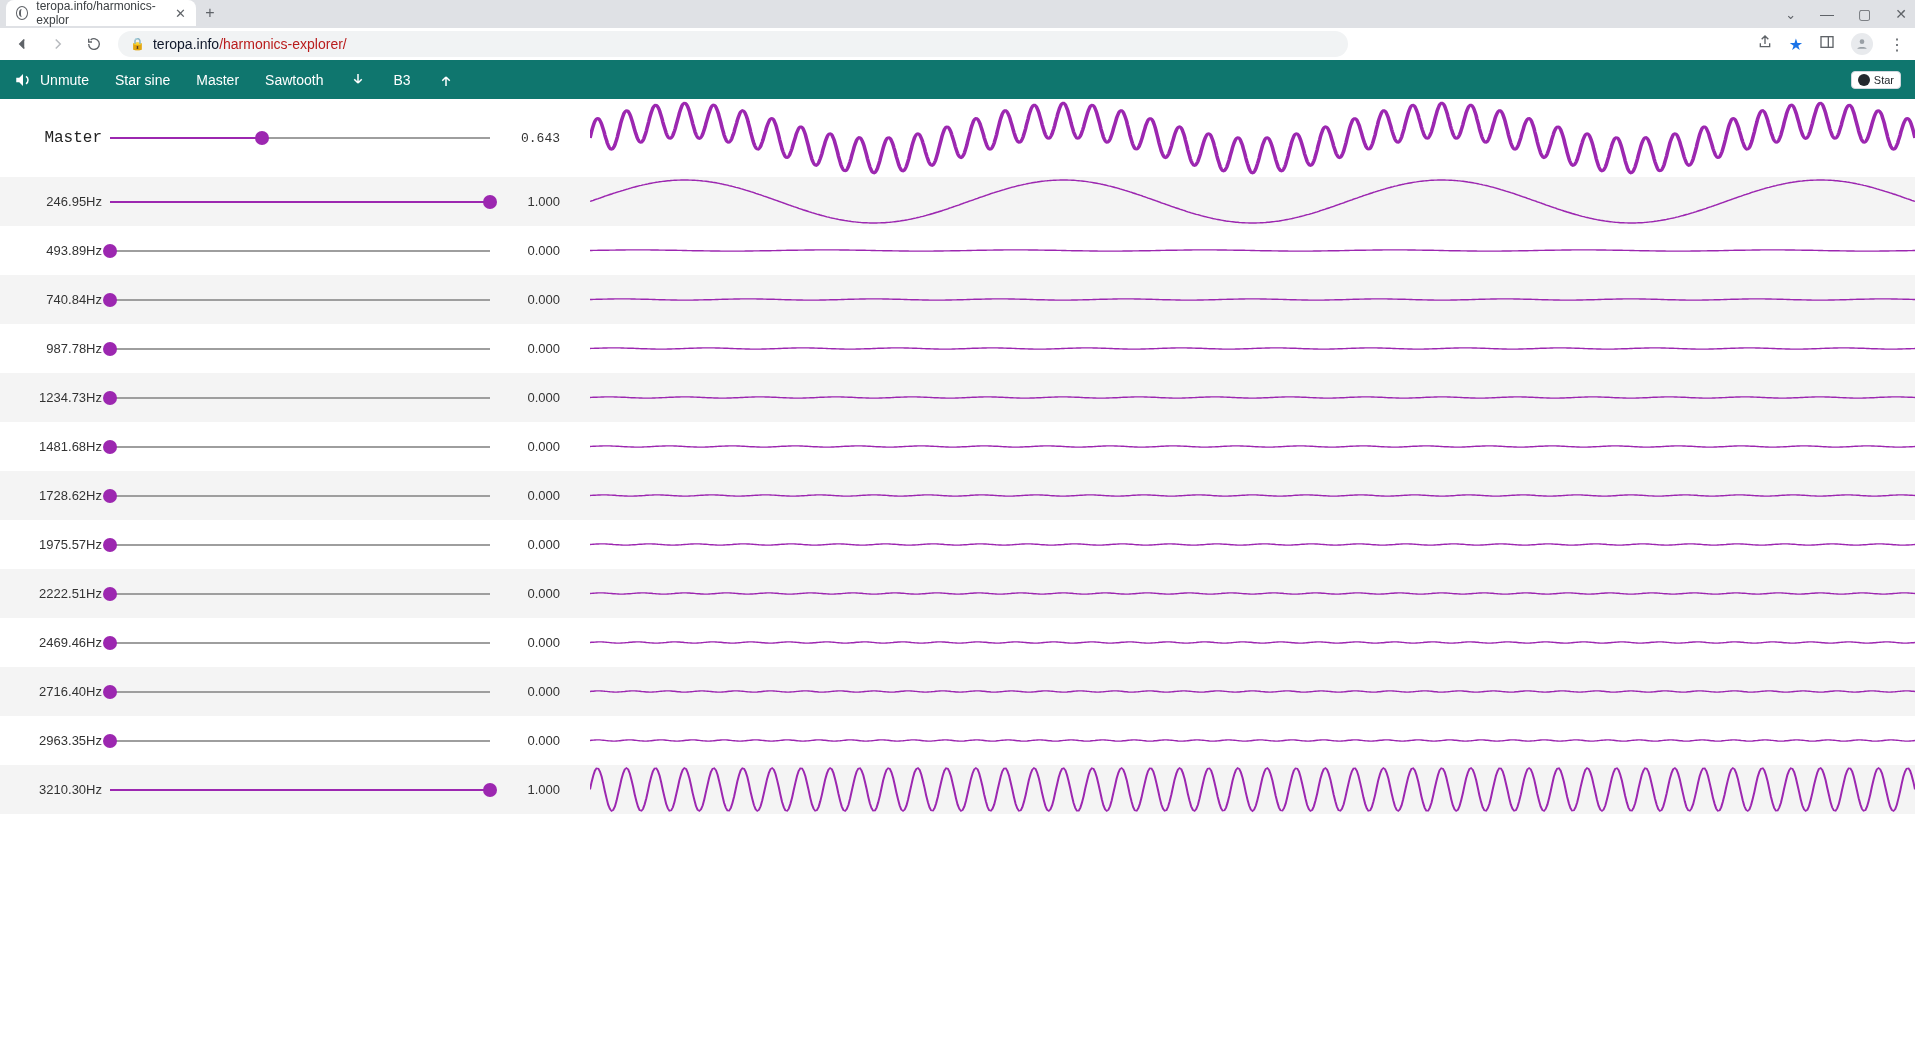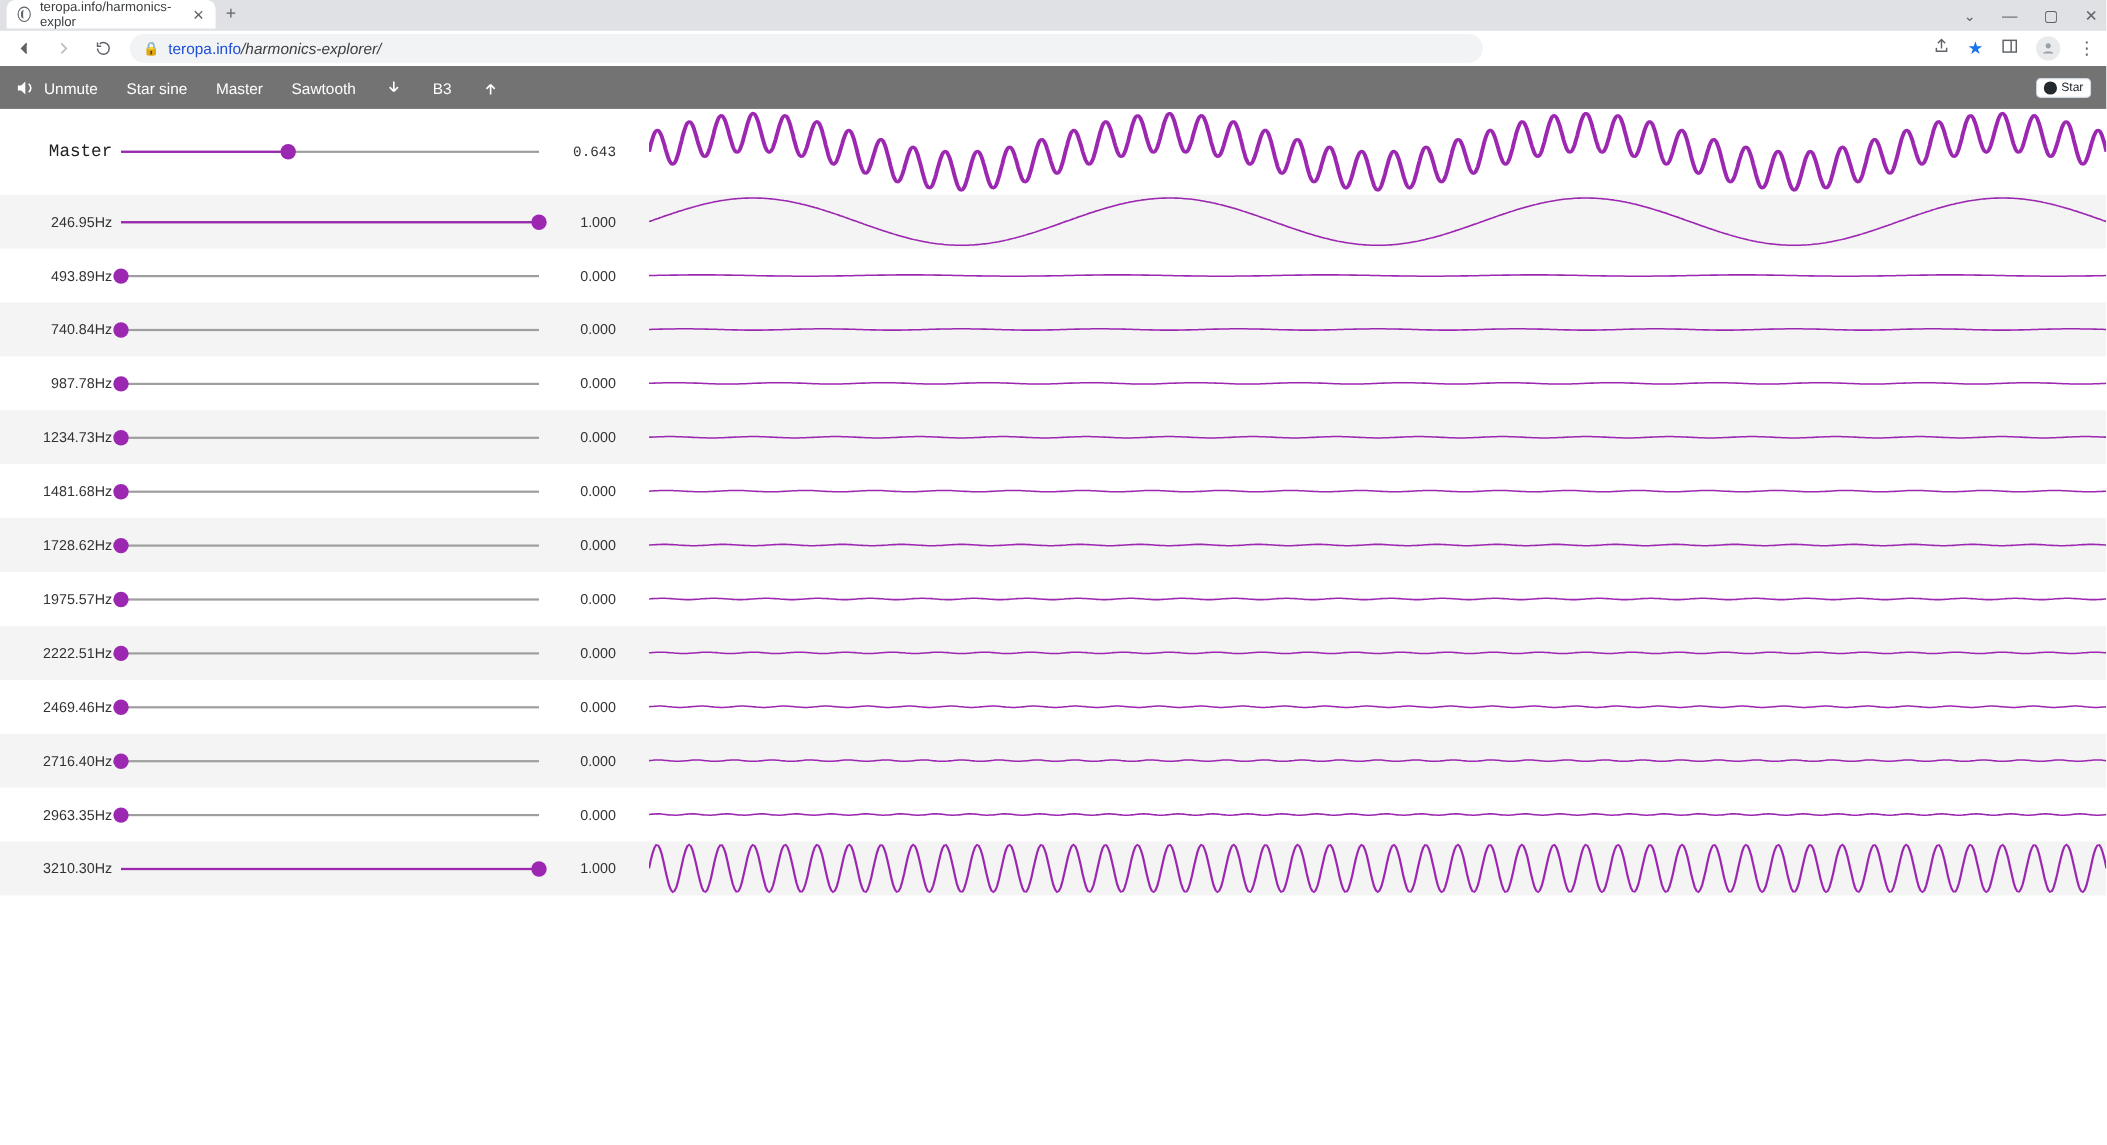--- a/index.html
+++ b/index.html
@@ -15,29 +15,29 @@
   .new-tab { width: 28px; height: 26px; display: flex; align-items: center; justify-content: center; color: #5f6368; font-size: 16px; }
   .win-controls { position: absolute; right: 8px; top: 0; height: 28px; display: flex; align-items: center; gap: 24px; color: #5f6368; }
   .win-controls span { font-size: 14px; }
   .win-controls .chev { font-size: 13px; }
 
   .addr-bar { height: 32px; background: #fff; display: flex; align-items: center; padding: 0 10px; gap: 12px;}
   .nav-btn { width: 24px; height: 24px; display:flex; align-items:center; justify-content:center; color:#5f6368; }
   .nav-btn.disabled { color:#b8bbbf; }
   .url-box { flex: 0 0 auto; display: flex; align-items: center; gap: 8px; height: 26px; background: #f1f3f4; border-radius: 14px; padding: 0 12px; font-size: 14px; color: #202124; width: 1230px; }
   .url-box .lock { font-size: 12px; color:#5f6368; }
-  .url-box span.domain { color: #1d4ed8; }
-  .url-box span.path { color: #404040; font-style: italic; }
+  .url-box span.domain { color: #0f172a; }
+  .url-box span.path { color: #b91c1c; }
   .right-icons { margin-left:auto; display:flex; align-items:center; gap:16px; color:#5f6368; }
   .right-icons .star { color:#1a73e8; }
   .right-icons .avatar { width:22px; height:22px; border-radius:50%; background:#e8eaed; display:flex; align-items:center; justify-content:center; font-size:13px;}
 
   
   .app { flex:1; display:flex; flex-direction:column; background:#fff; }
-  .app-bar { height:39px; background:#737373; color:#fff; display:flex; align-items:center; padding:0 14px; gap:26px; font-size:14px; }
+  .app-bar { height:39px; background:#0f766e; color:#fff; display:flex; align-items:center; padding:0 14px; gap:26px; font-size:14px; }
   .app-bar .item { display:flex; align-items:center; gap:8px; cursor:pointer; }
   .app-bar .spacer { flex:1; }
   .gh-badge { background:#fff; color:#24292e; border-radius:4px; padding:2px 6px; font-size:11px; display:flex; align-items:center; gap:4px; border:1px solid #d0d7de; }
   .gh-badge::before { content:""; width:12px; height:12px; background:#24292e; border-radius:50%; display:inline-block; }
 
   
   .rows { flex:1; overflow:hidden; }
   .row { display:flex; align-items:center; height:49px; }
   .row.master { height:78px;font-family:Liberation Mono, monospace; }
   .row.alt { background:#f4f4f4; }

